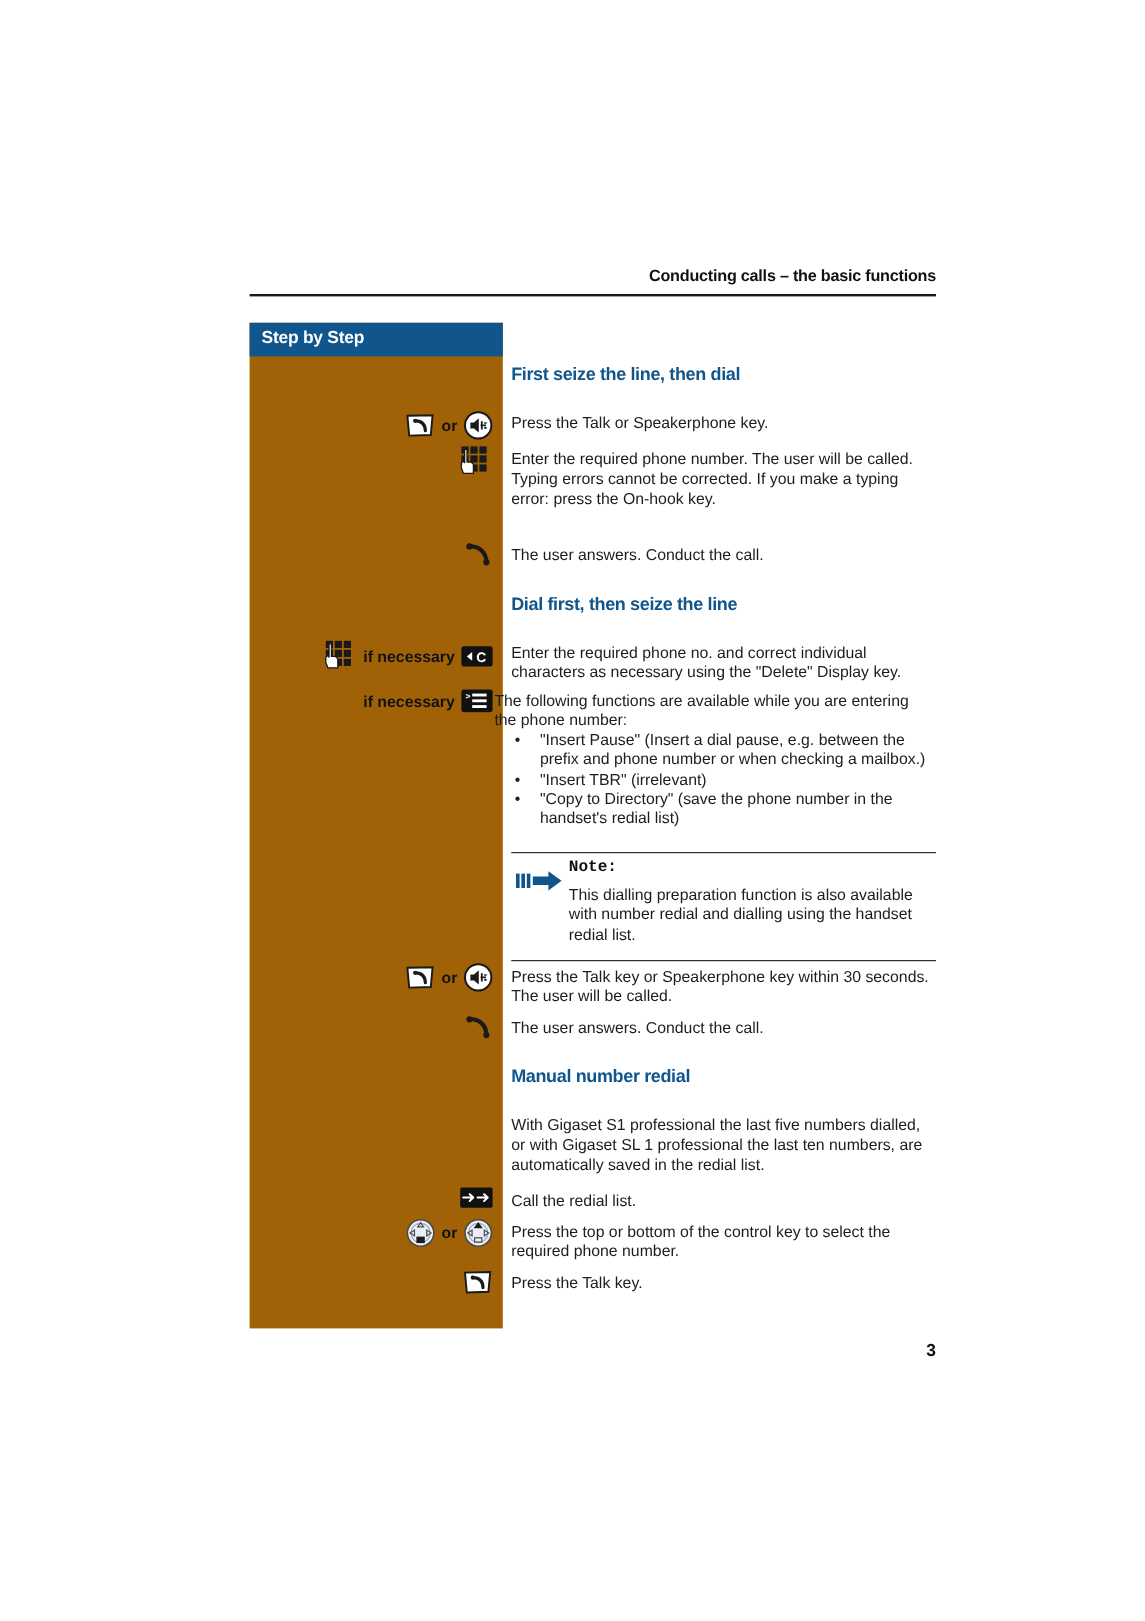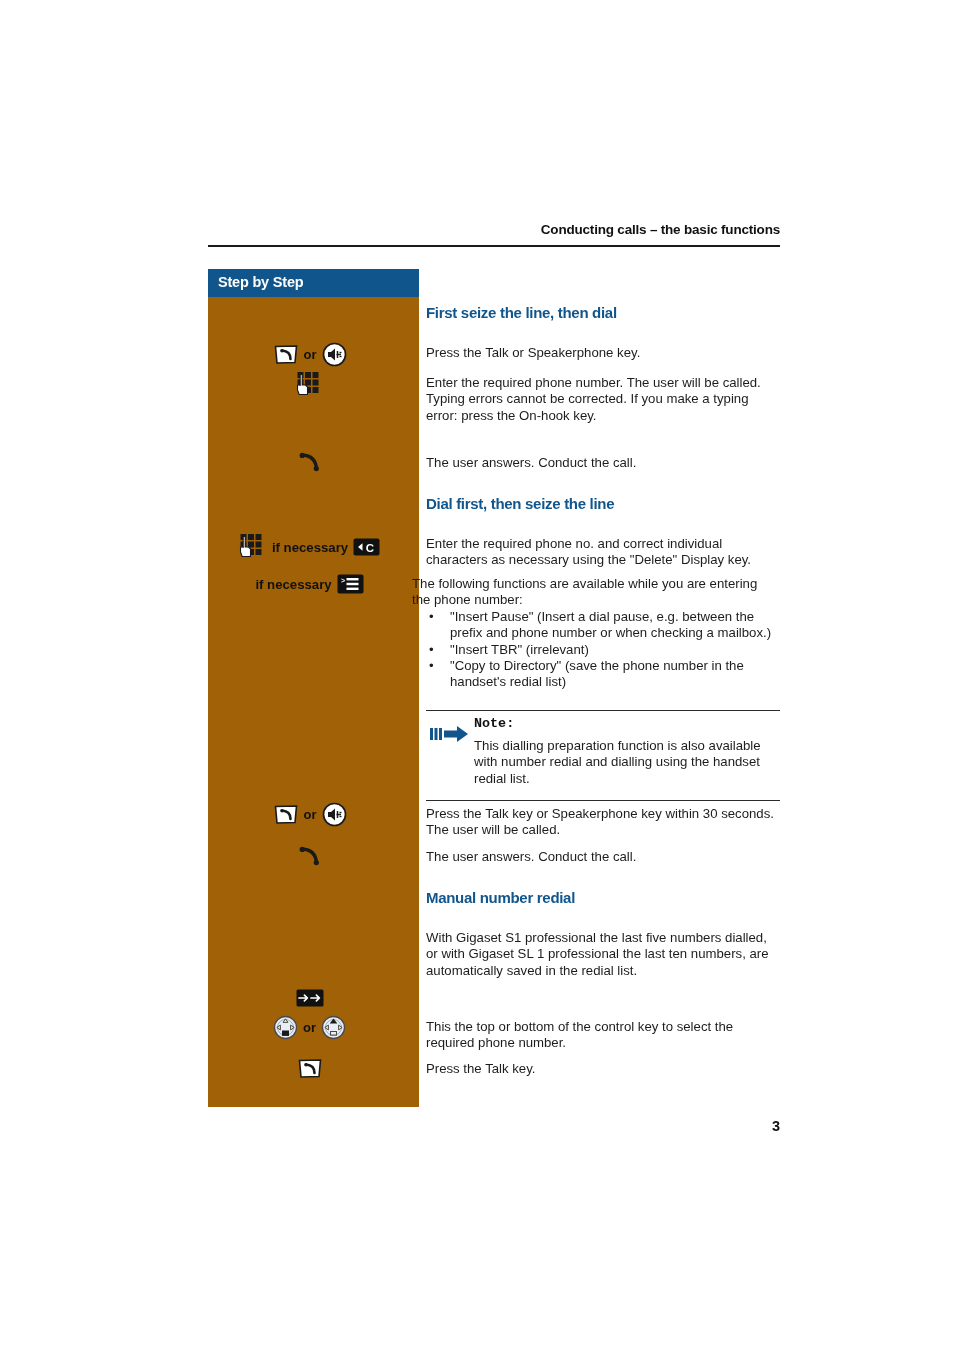--- a/index.html
+++ b/index.html
@@ -106,21 +106,21 @@
   }
 
   
   .abs { position: absolute; }
 
   
   .gutter {
     position: absolute;
     width: 211px;
     left: 208px;
-    text-align: center;
+    text-align: right;
     font-size: 13.2px;
     font-weight: bold;
     color: #111111;
   }
   .gutter-inner {
     display: inline-flex;
     align-items: center;
     gap: 5px;
     padding-right: 8px;
   }
@@ -391,20 +391,21 @@
     <span class="gutter-inner">
       <span class="icon icon-key-redial">
         <svg viewBox="0 0 28 18" width="28" height="18">
           <rect x="0.5" y="0.5" width="27" height="17" rx="1.5" fill="#111111"></rect>
           <path d="M3 9 L11 9 M8.4 6.2 L11.4 9 L8.4 11.8" fill="none" stroke="#ffffff" stroke-width="1.7" stroke-linecap="round" stroke-linejoin="round"></path>
           <path d="M15 9 L23 9 M20.4 6.2 L23.4 9 L20.4 11.8" fill="none" stroke="#ffffff" stroke-width="1.7" stroke-linecap="round" stroke-linejoin="round"></path>
         </svg>
       </span>
     </span>
   </div>
+  <p class="body-text abs" style="left:426px; top:993px; width:354px;">Call the redial list.</p>
 
   <div class="gutter" style="top:1015px;">
     <span class="gutter-inner">
       <span class="icon icon-ctrl">
         <svg viewBox="0 0 25 25" width="25" height="25">
           <circle cx="12.5" cy="12.5" r="11" fill="#e9eef5" stroke="#4a4a4a" stroke-width="1.3"></circle>
           <circle cx="12.5" cy="12.5" r="8" fill="none" stroke="#9aa4b2" stroke-width="0.9"></circle>
           <path d="M12.5 3.8 L14.9 7.4 L10.1 7.4 Z" fill="none" stroke="#4a4a4a" stroke-width="1"></path>
           <path d="M3.8 12.5 L7.4 10.1 L7.4 14.9 Z" fill="none" stroke="#4a4a4a" stroke-width="1"></path>
           <path d="M21.2 12.5 L17.6 10.1 L17.6 14.9 Z" fill="none" stroke="#4a4a4a" stroke-width="1"></path>
@@ -417,21 +418,21 @@
           <circle cx="12.5" cy="12.5" r="11" fill="#e9eef5" stroke="#4a4a4a" stroke-width="1.3"></circle>
           <circle cx="12.5" cy="12.5" r="8" fill="none" stroke="#9aa4b2" stroke-width="0.9"></circle>
           <path d="M12.5 3.4 L16.3 8.6 L8.7 8.6 Z" fill="#1a1a1a"></path>
           <path d="M3.8 12.5 L7.4 10.1 L7.4 14.9 Z" fill="none" stroke="#4a4a4a" stroke-width="1"></path>
           <path d="M21.2 12.5 L17.6 10.1 L17.6 14.9 Z" fill="none" stroke="#4a4a4a" stroke-width="1"></path>
           <rect x="9.5" y="16.5" width="6" height="3.6" fill="none" stroke="#4a4a4a" stroke-width="1"></rect>
         </svg>
       </span>
     </span>
   </div>
-  <p class="body-text abs" style="left:426px; top:1019px; width:354px;">This the top or bottom of the control key to select the required phone number.</p>
+  <p class="body-text abs" style="left:426px; top:1019px; width:354px;">Press the top or bottom of the control key to select the required phone number.</p>
 
   <div class="gutter" style="top:1058px;">
     <span class="gutter-inner">
       <span class="icon icon-talk">
         <svg viewBox="0 0 26 21" width="26" height="21">
           <path d="M2.5 2.5 L23.5 2 L22 18.5 L4 19 Z" fill="#ffffff" stroke="#1a1a1a" stroke-width="1.6"></path>
           <path d="M9 6.5 C15 7 17.5 10 17.5 15" fill="none" stroke="#1a1a1a" stroke-width="2.6" stroke-linecap="round"></path>
           <circle cx="9" cy="6.7" r="1.8" fill="#1a1a1a"></circle>
         </svg>
       </span>

